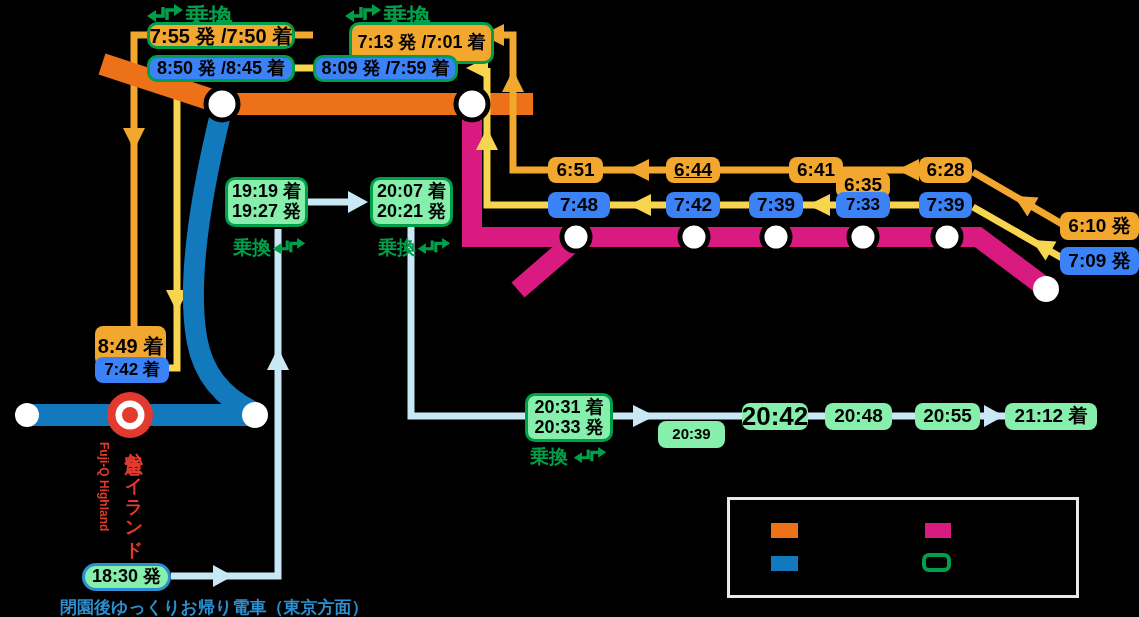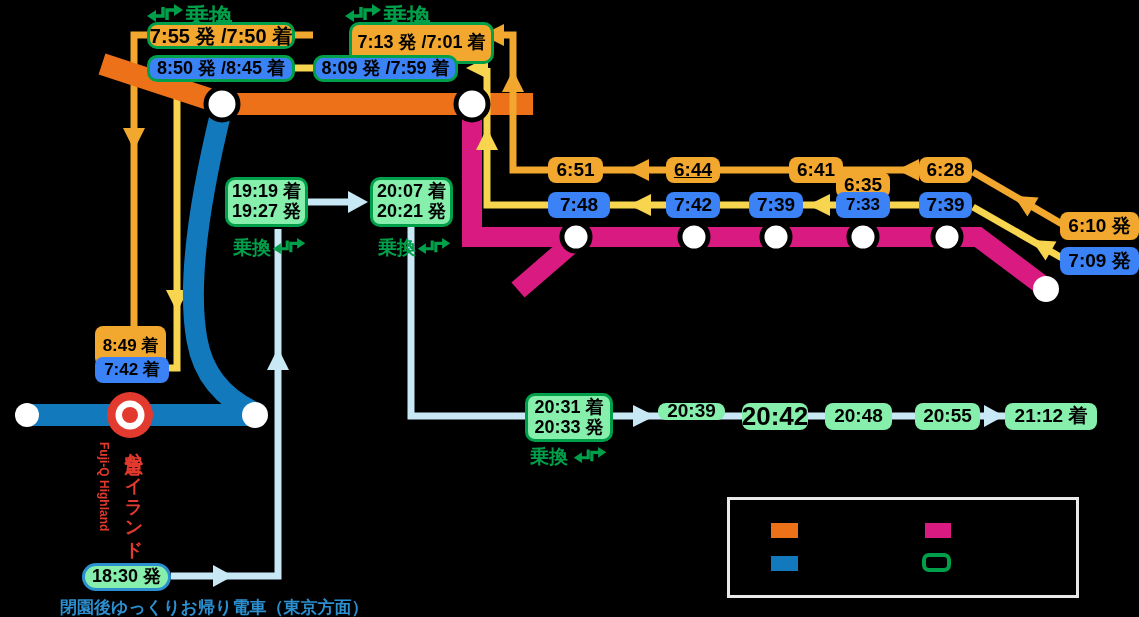--- a/index.html
+++ b/index.html
@@ -130,21 +130,21 @@
     <polyline points="20,17 20,7 28,7" stroke="#00A04B" stroke-width="3.5" fill="none"></polyline>
     <polygon points="27,1 27,13 36,7" fill="#00A04B"></polygon>
   </svg>
   <div class="transfer-label" style="left:383px;top:1px;font-size:24px;">乗換</div>
 
   <div class="chip amber gborder" style="left:147px;top:22px;width:148px;height:27px;font-size:20px;">7:55 発 /7:50 着</div>
   <div class="chip amber gborder" style="left:313px;top:22px;width:145px;height:42px;font-size:18px;margin-left:36px;">7:13 発 /7:01 着</div>
   <div class="chip yellow gborder" style="left:147px;top:55px;width:148px;height:27px;font-size:18px;">8:50 発 /8:45 着</div>
   <div class="chip yellow gborder" style="left:313px;top:55px;width:145px;height:27px;font-size:18px;">8:09 発 /7:59 着</div>
 
-  <div class="chip amber" style="left:95px;top:326px;width:71px;height:40px;font-size:17px;">8:49 着</div>
+  <div class="chip amber" style="left:95px;top:326px;width:71px;height:40px;font-size:20px;">8:49 着</div>
   <div class="chip yellow" style="left:95px;top:357px;width:74px;height:26px;font-size:17px;">7:42 着</div>
 
   <div class="chip amber" style="left:548px;top:157px;width:55px;height:26px;font-size:19px;">6:51</div>
   <div class="chip amber" style="left:666px;top:157px;width:54px;height:26px;font-size:19px;text-decoration:underline;">6:44</div>
   <div class="chip amber" style="left:749px;top:157px;width:54px;height:26px;font-size:19px;margin-left:40px;">6:41</div>
   <div class="chip amber" style="left:836px;top:172px;width:54px;height:26px;font-size:19px;">6:35</div>
   <div class="chip amber" style="left:919px;top:157px;width:53px;height:26px;font-size:19px;">6:28</div>
 
   <div class="chip yellow" style="left:548px;top:192px;width:62px;height:26px;font-size:19px;">7:48</div>
   <div class="chip yellow" style="left:666px;top:192px;width:54px;height:26px;font-size:19px;">7:42</div>
@@ -183,21 +183,21 @@
     <polygon points="27,1 27,13 36,7" fill="#00A04B"></polygon>
   </svg>
   <div class="transfer-label" style="left:530px;top:444px;font-size:19px;">乗換</div>
   <svg class="transfer-icon" style="left:573px;top:446px;" width="34" height="18" viewBox="0 0 36 20">
     <polyline points="16,4 16,13 7,13" stroke="#00A04B" stroke-width="3.5" fill="none"></polyline>
     <polygon points="9,7 9,19 0,13" fill="#00A04B"></polygon>
     <polyline points="20,17 20,7 28,7" stroke="#00A04B" stroke-width="3.5" fill="none"></polyline>
     <polygon points="27,1 27,13 36,7" fill="#00A04B"></polygon>
   </svg>
 
-  <div class="chip lblue" style="left:658px;top:403px;width:67px;height:17px;font-size:19px;">20:39</div>
+  <div class="chip lblue" style="left:658px;top:421px;width:67px;height:27px;font-size:15px;">20:39</div>
   <div class="chip lblue" style="left:742px;top:403px;width:66px;height:27px;font-size:26px;">20:42</div>
   <div class="chip lblue" style="left:825px;top:403px;width:67px;height:27px;font-size:19px;text-align:center;">20:48</div>
   <div class="chip lblue" style="left:915px;top:403px;width:65px;height:27px;font-size:19px;">20:55</div>
   <div class="chip lblue" style="left:1005px;top:403px;width:92px;height:27px;font-size:19px;">21:12 着</div>
 
   <div class="chip lblue bborder" style="left:82px;top:563px;width:89px;height:28px;font-size:18px;">18:30 発</div>
 
   <div class="caption" style="left:60px;top:596px;font-size:17px;">閉園後ゆっくりお帰り電車（東京方面）</div>
   <div class="station-name-ja" style="left:122px;top:440px;height:150px;font-size:18px;">富士急ハイランド</div>
   <div class="station-name-en" style="left:97px;top:442px;height:140px;font-size:12px;">Fuji-Q Highland</div>

